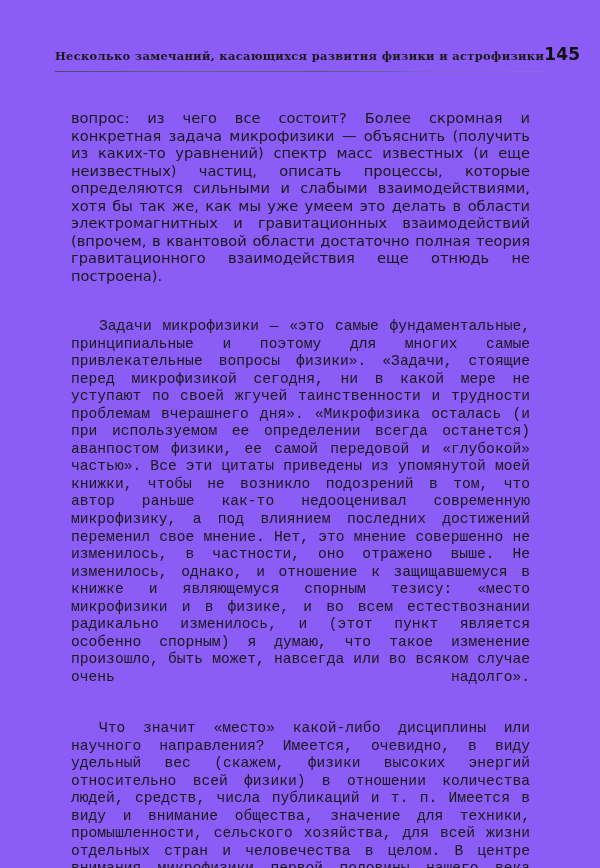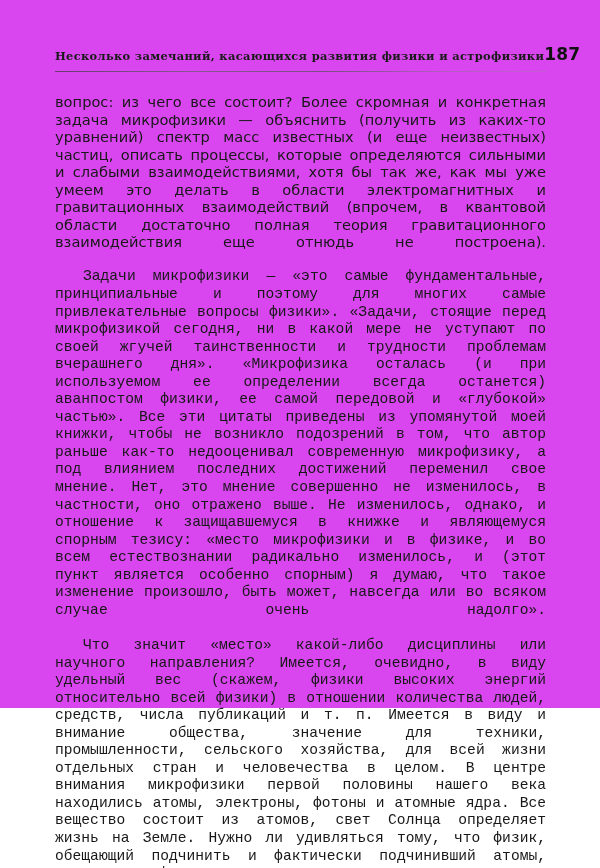--- a/index.html
+++ b/index.html
@@ -12,22 +12,22 @@
     width: 600px;
     height: 868px;
     overflow: hidden;
     font-family: "DejaVu Sans", sans-serif;
     color: #161616;
   }
 
   .page {
     position: relative;
     width: 600px;
-    height: 708px;
-    background: #d946ef;
+    height: 868px;
+    background: #8b5cf6;
     box-sizing: border-box;
   }
 
   
   .running-head {
     position: absolute;
     left: 55px;
     top: 44px;
     width: 491px;
     display: flex;
@@ -65,21 +65,21 @@
   }
 
   
   .body-text {
     position: absolute;
     left: 55px;
     top: 93px;
     width: 491px;
   }
   .para {
-    margin: 0;
+    margin: 16px;
     font-size: 14.6px;
     line-height: 17.55px;
     text-align: justify;
     text-justify: inter-word;
     color: #181818;
     letter-spacing: 0.02px;
     word-spacing: 0.1px;
   }
   .para.indent {
     text-indent: 28px;
@@ -92,21 +92,21 @@
     width: 100%;
   }
 </style>
 </head>
 <body>
 
 <div class="page">
 
   <div class="running-head">
     <span class="running-head-title">Несколько замечаний, касающихся развития физики и астрофизики</span>
-    <span class="running-head-folio">187</span>
+    <span class="running-head-folio">145</span>
   </div>
 
   <div class="head-rule"></div>
 
   <div class="body-text">
     <p class="para">вопрос: из чего все состоит? Более скромная и конкретная задача микрофизики — объяснить (получить из каких-то уравнений) спектр масс известных (и еще неизвестных) частиц, описать процессы, которые определяются сильными и слабыми взаимодействиями, хотя бы так же, как мы уже умеем это делать в области электромагнитных и гравитационных взаимодействий (впрочем, в квантовой области достаточно полная теория гравитационного взаимодействия еще отнюдь не построена).</p>
     <p class="para indent">Задачи микрофизики — «это самые фундаментальные, принципиальные и поэтому для многих самые привлекательные вопросы физики». «Задачи, стоящие перед микрофизикой сегодня, ни в какой мере не уступают по своей жгучей таинственности и трудности проблемам вчерашнего дня». «Микрофизика осталась (и при используемом ее определении всегда останется) аванпостом физики, ее самой передовой и «глубокой» частью». Все эти цитаты приведены из упомянутой моей книжки, чтобы не возникло подозрений в том, что автор раньше как-то недооценивал современную микрофизику, а под влиянием последних достижений переменил свое мнение. Нет, это мнение совершенно не изменилось, в частности, оно отражено выше. Не изменилось, однако, и отношение к защищавшемуся в книжке и являющемуся спорным тезису: «место микрофизики и в физике, и во всем естествознании радикально изменилось, и (этот пункт является особенно спорным) я думаю, что такое изменение произошло, быть может, навсегда или во всяком случае очень надолго».</p>
     <p class="para indent">Что значит «место» какой-либо дисциплины или научного направления? Имеется, очевидно, в виду удельный вес (скажем, физики высоких энергий относительно всей физики) в отношении количества людей, средств, числа публикаций и т. п. Имеется в виду и внимание общества, значение для техники, промышленности, сельского хозяйства, для всей жизни отдельных стран и человечества в целом. В центре внимания микрофизики первой половины нашего века находились атомы, электроны, фотоны и атомные ядра. Все вещество состоит из атомов, свет Солнца определяет жизнь на Земле. Нужно ли удивляться тому, что физик, обещающий подчинить и фактически подчинивший атомы, электроны, фотоны и атомные ядра, стал чуть ли не центральной фигурой в науке и не только в науке. Чем-то эта роль аналогична положению жрецов в древнем мире. Физика в целом сохранила эти свои позиции и в настоящее время с той существенной оговоркой, что о былых заслугах быстро забывают, а многое из того, что вчера было физикой, сегодня становится и называется уже техникой.</p>
 
   </div>

